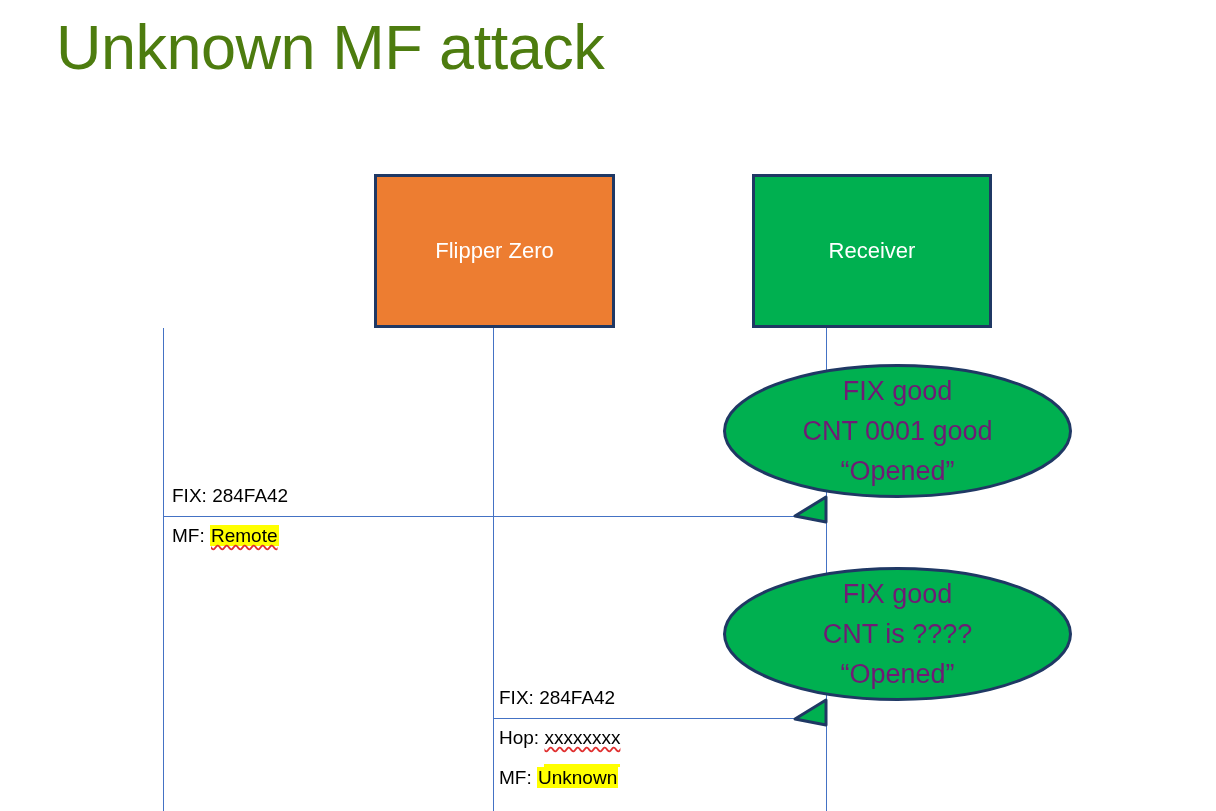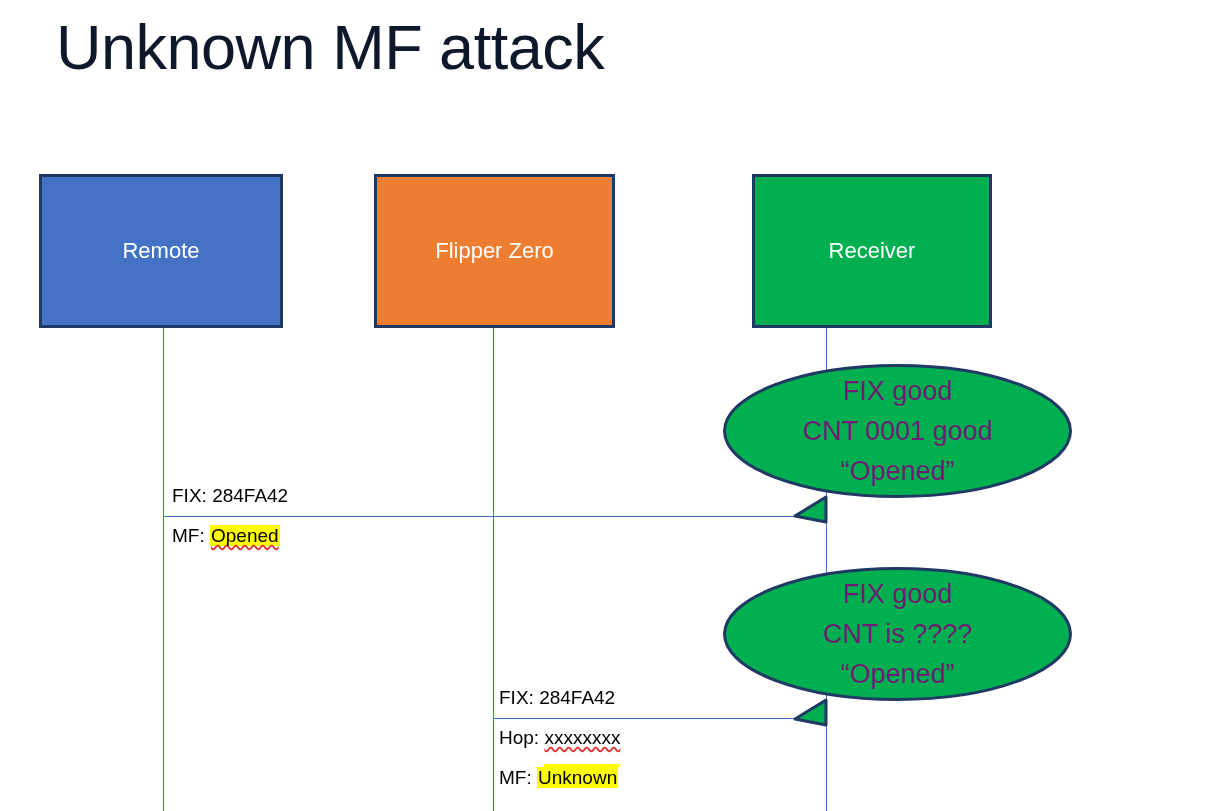--- a/index.html
+++ b/index.html
@@ -19,21 +19,21 @@
   }
 
   
   #slide-title {
     position: absolute;
     left: 56px;
     top: 8px;
     font-size: 63px;
     line-height: 78px;
     font-weight: 400;
-    color: #0f172a;
+    color: #4d7c0f;
     letter-spacing: -0.5px;
     white-space: nowrap;
   }
 
   
   .actor-box {
     position: absolute;
     box-sizing: border-box;
     border: 3px solid #1F3864;
     display: flex;
@@ -138,23 +138,20 @@
   #callout-first  { left: 723px; top: 364px; width: 349px; height: 165px; }
   #callout-second { left: 723px; top: 567px; width: 349px; height: 165px; }
 </style>
 </head>
 <body>
 
 <div id="slide">
 
   <div id="slide-title">Unknown MF attack</div>
 
-  <div class="actor-box" id="actor-remote">
-    <span>Remote</span>
-  </div>
   <div class="actor-box" id="actor-flipper">
     <span>Flipper Zero</span>
   </div>
   <div class="actor-box" id="actor-receiver">
     <span>Receiver</span>
   </div>
 
   <div class="lifeline" id="lifeline-remote"></div>
   <div class="lifeline" id="lifeline-flipper"></div>
   <div class="lifeline" id="lifeline-receiver"></div>
@@ -162,21 +159,21 @@
   <div class="msg-arrow" id="arrow-remote-to-receiver">
     <div class="shaft"></div>
     <div class="head"></div>
   </div>
 
   <div class="msg-label" id="label-remote-msg">
     <div class="line">
       <span>FIX: </span><span>284FA42</span>
     </div>
     <div class="line">
-      <span>MF: </span><span class="hl spell">Opened</span>
+      <span>MF: </span><span class="hl spell">Remote</span>
     </div>
   </div>
 
   <div class="callout" id="callout-first">
     <svg class="bubble-svg" width="349" height="165" viewBox="0 0 349 165">
       <path d="M 103 133 L 72 152 L 103 158 Z" fill="#00B050" stroke="#1F3864" stroke-width="3" stroke-linejoin="round"></path>
       <ellipse cx="174.5" cy="67" rx="173" ry="65.5" fill="#00B050" stroke="#1F3864" stroke-width="3"></ellipse>
     </svg>
     <div class="bubble-text">
       <div>FIX good</div>

